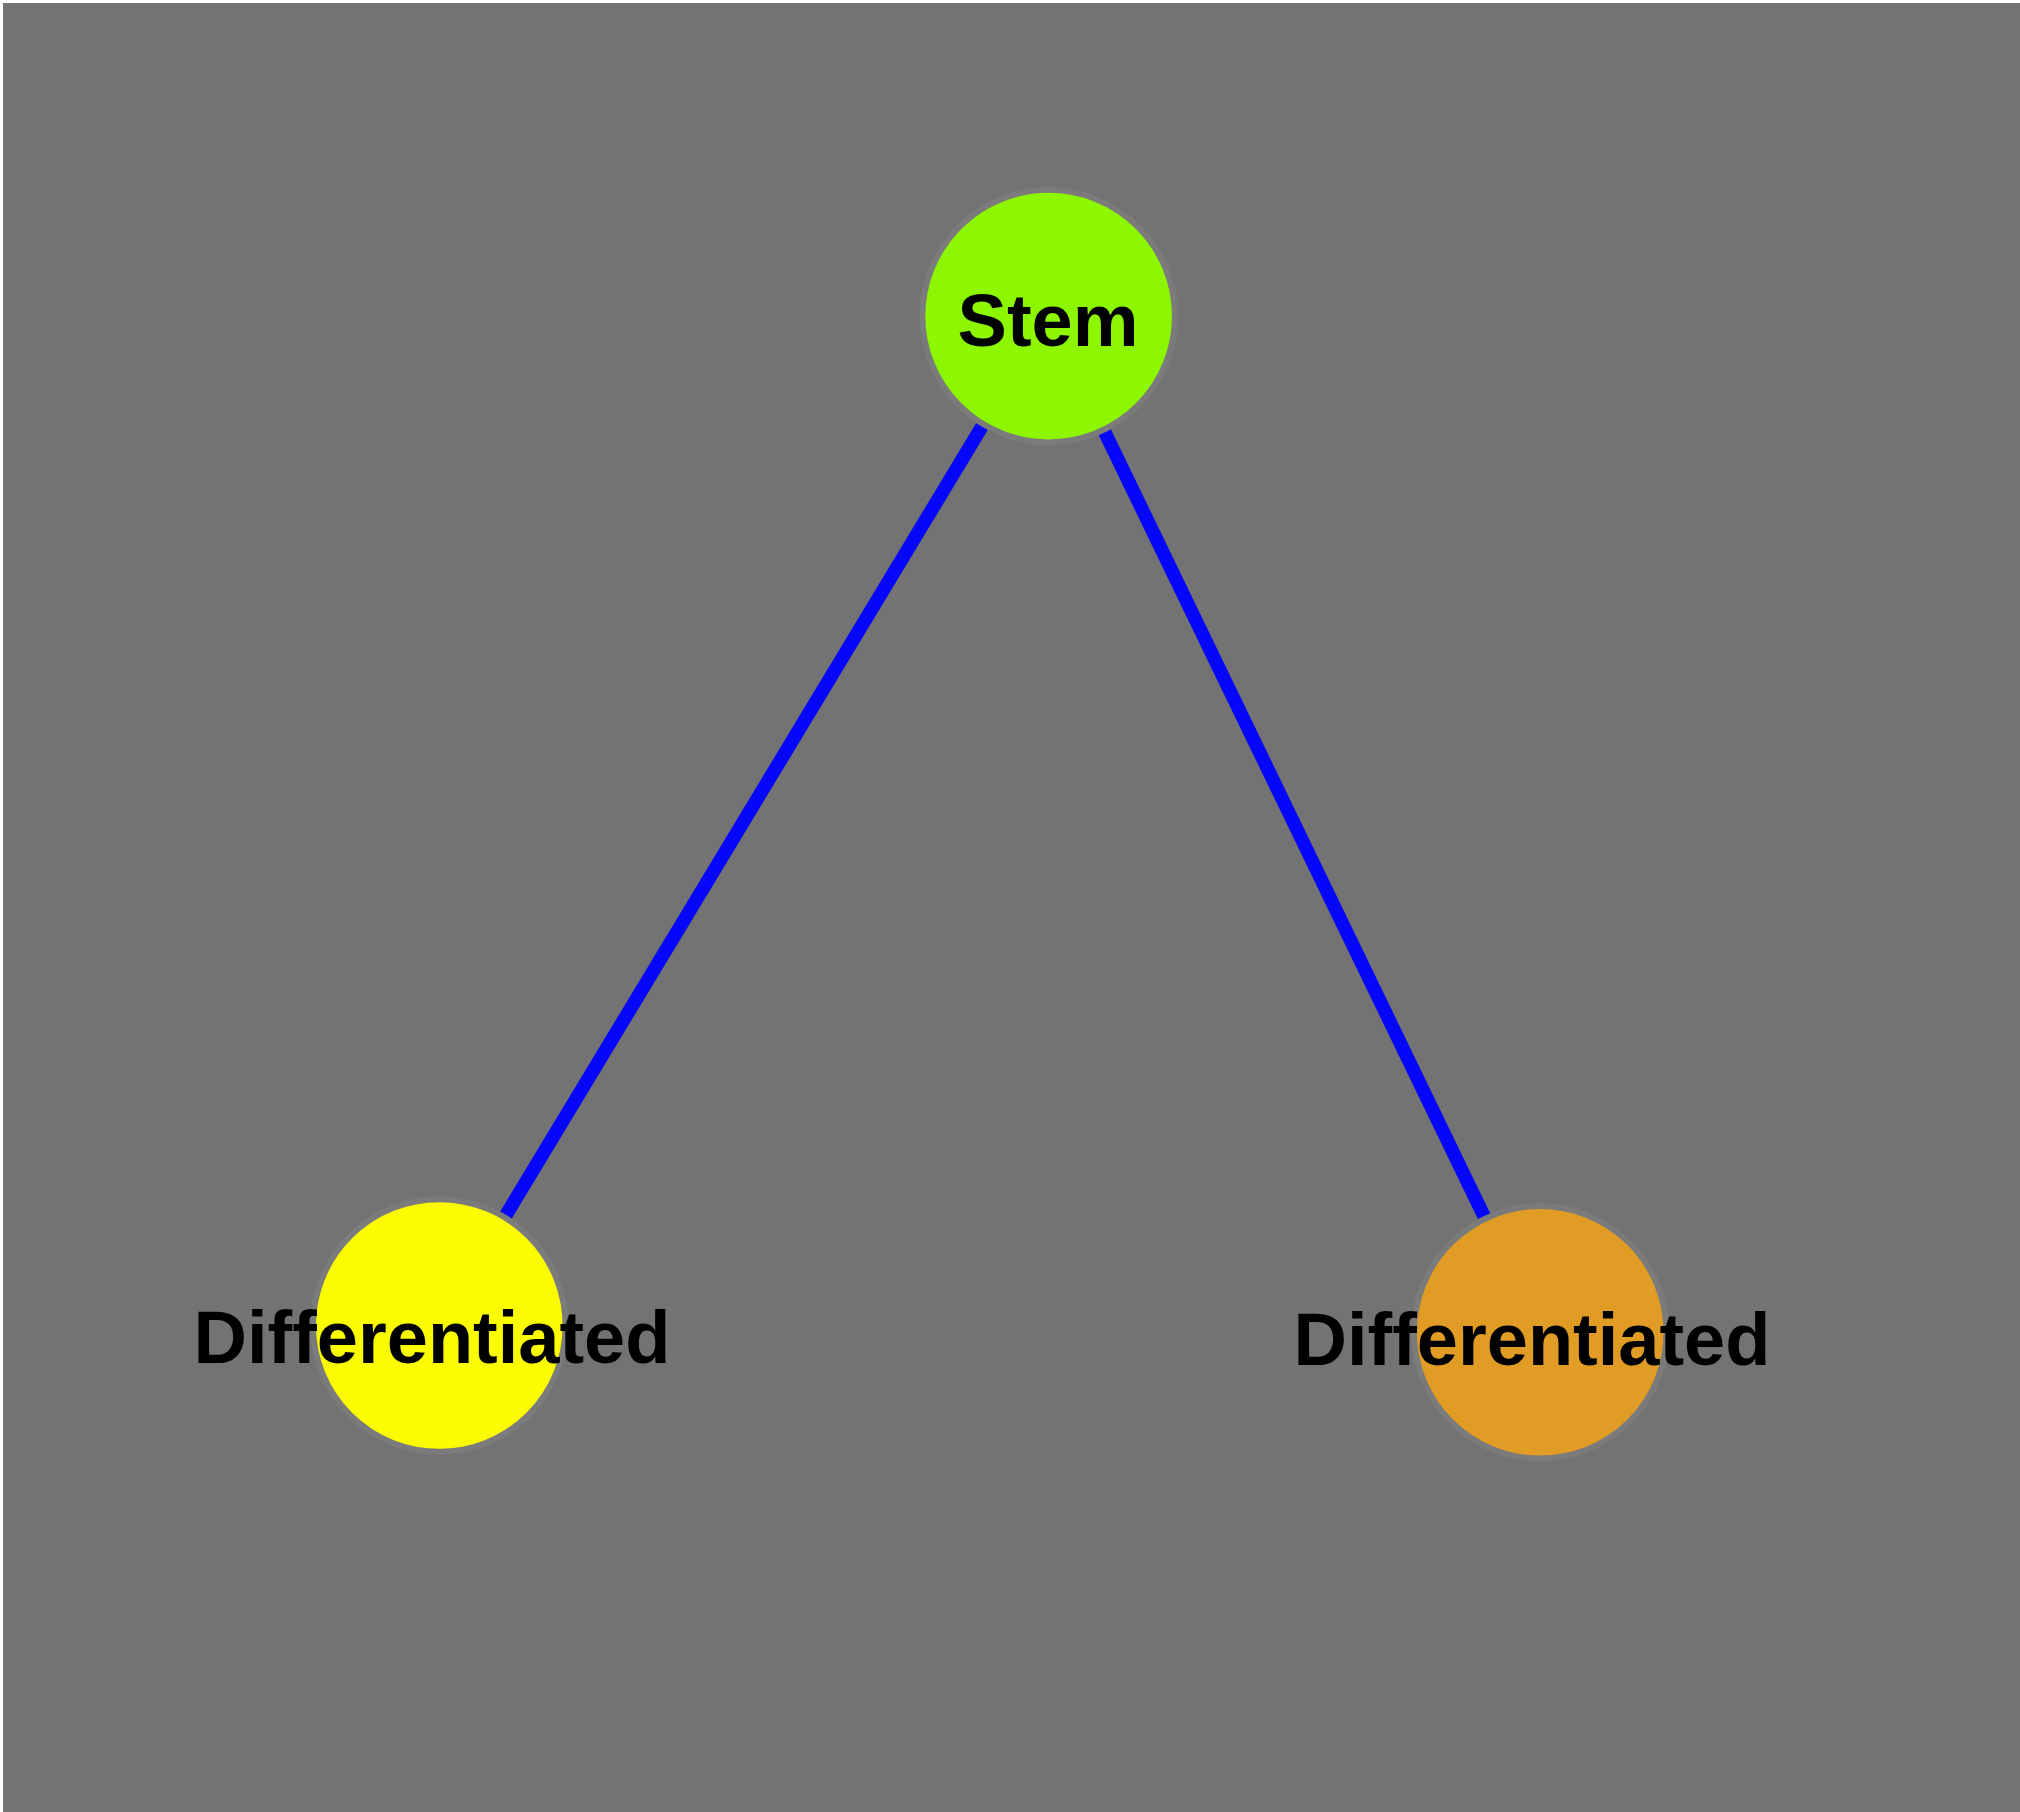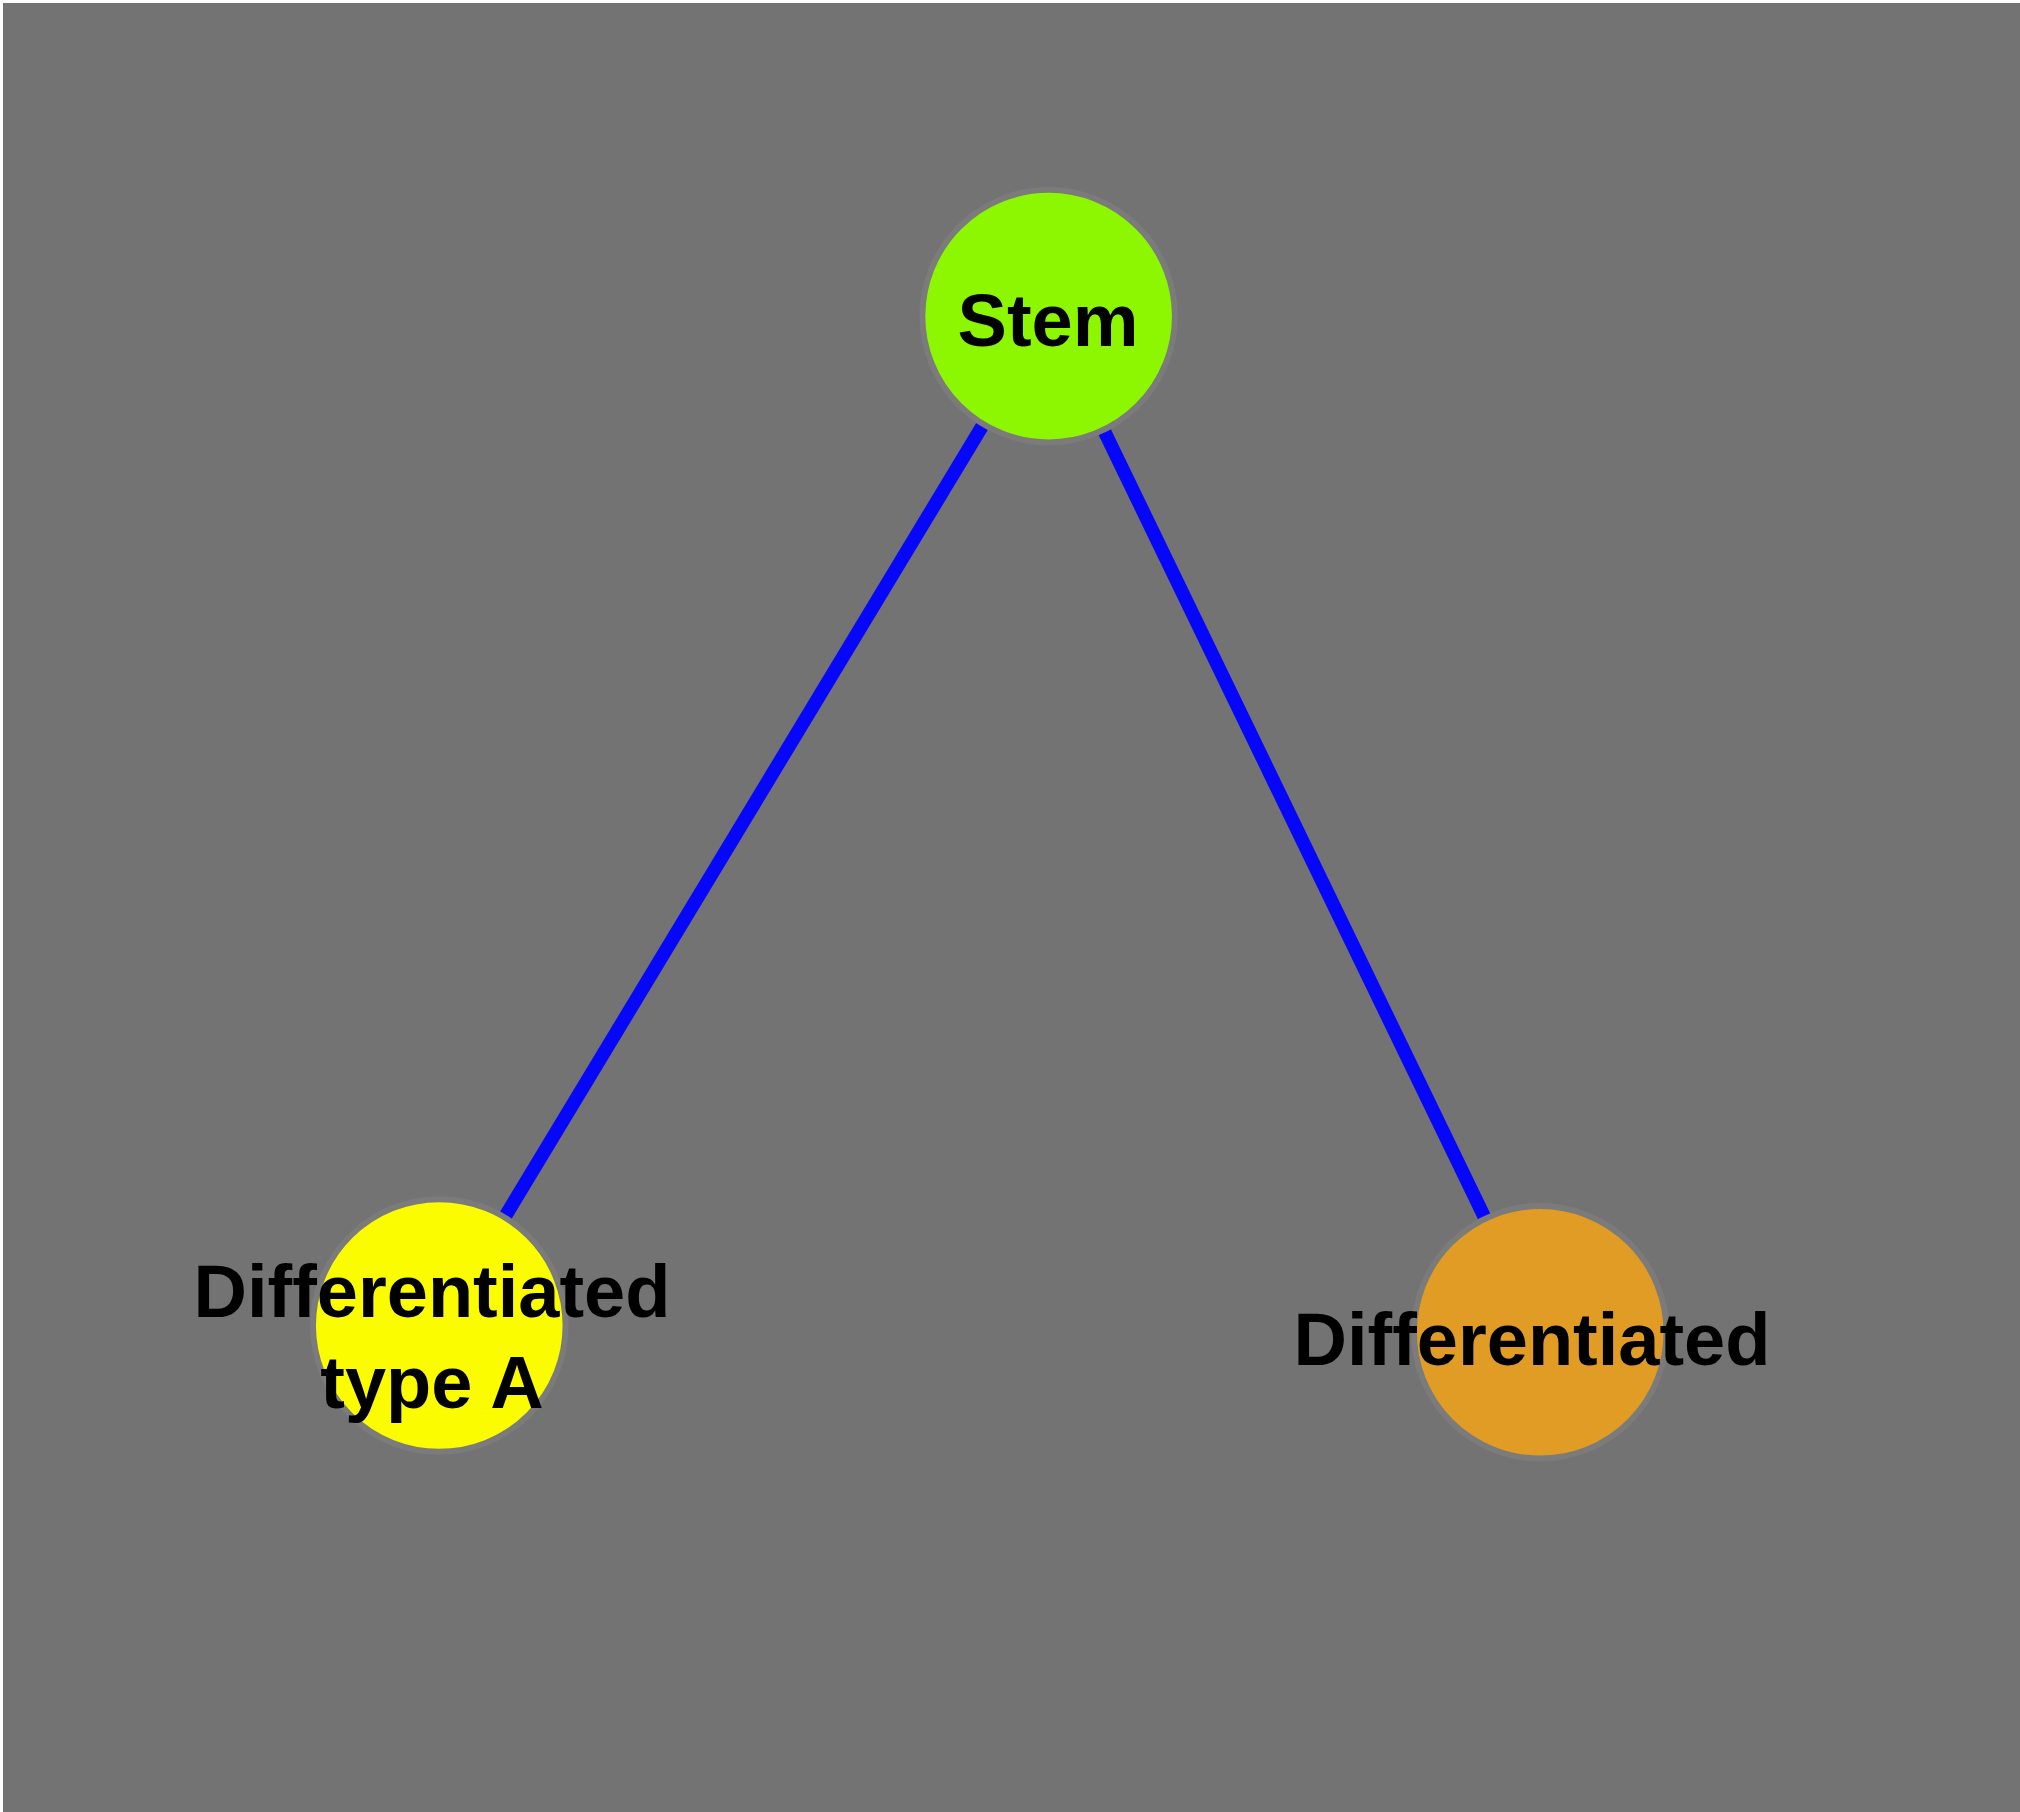--- a/index.html
+++ b/index.html
@@ -41,21 +41,20 @@
     <line x1="1237" y1="373" x2="1817" y2="1572" stroke="#0606FA"></line>
     <circle cx="1237" cy="373" r="149" fill="#8CF700" stroke="#7B7B7B"></circle>
     <circle cx="518" cy="1564" r="149" fill="#FCFC00" stroke="#7B7B7B"></circle>
     <circle cx="1817" cy="1572" r="149" fill="#E09C25" stroke="#7B7B7B"></circle>
   </svg>
 
   <div class="node-label label-stem">Stem</div>
 
   <div class="node-label label-type-a">
     <div>Differentiated</div>
-    <div>type A</div>
   </div>
 
   <div class="node-label label-type-b">
     <div>Differentiated</div>
   </div>
 
   <div class="frame-top"></div>
   <div class="frame-left"></div>
 </div>
 

